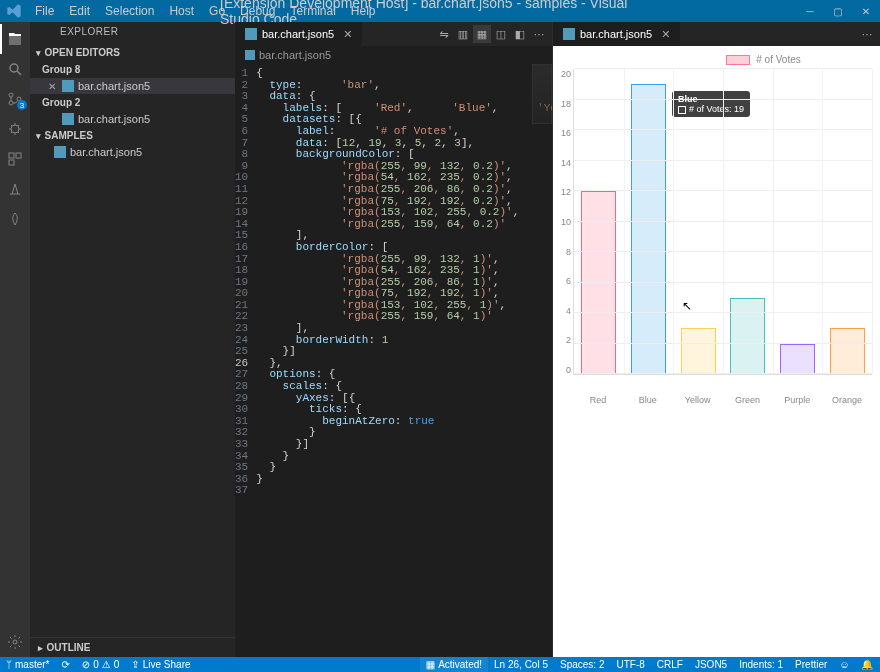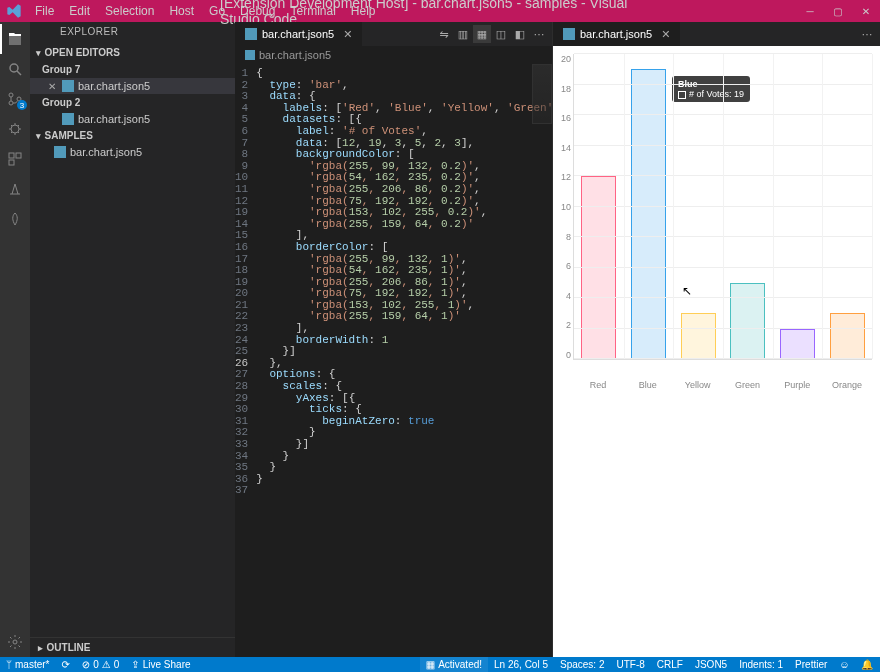--- a/index.html
+++ b/index.html
@@ -1,19 +1,19 @@
 <!DOCTYPE html>
 <html><head>
 <meta charset="utf-8">
 <style>
 * { margin: 0; padding: 0; box-sizing: border-box; }
 body { font-family: "Segoe UI", Arial, sans-serif; font-size: 12px; background: #1e1e1e; color: #ccc; width: 880px; height: 672px; overflow: hidden; }
 
 
-.titlebar { height: 22px; background: #be185d; display: flex; align-items: center; position: relative; }
+.titlebar { height: 22px; background: #0369a1; display: flex; align-items: center; position: relative; }
 .titlebar .logo { width: 16px; height: 16px; margin: 0 6px; }
 .menu { display: flex; gap: 1px; }
 .menu-item { padding: 2px 7px; color: #ccc; font-size: 12px; cursor: pointer; }
 .title-center { position: absolute; left: 50%; transform: translateX(-50%); font-size: 14px; color: #ccc; }
 .win-controls { display: flex; margin-left: auto; }
 .win-btn { width: 28px; height: 22px; display: flex; align-items: center; justify-content: center; color: #ccc; font-size: 10px; }
 
 
 .main { display: flex; height: calc(100% - 22px - 15px); }
 .activitybar { width: 30px; background: #333333; display: flex; flex-direction: column; align-items: center; padding-top: 2px; position: relative;}
@@ -52,21 +52,21 @@
 
 
 .code { flex: 1; display: flex; overflow: hidden; position: relative; font-family: Consolas, "Courier New", monospace; font-size: 11px; line-height: 1.05; }
 .gutter { width: 28px; text-align: right; padding: 4px 8px 4px 0; color: #6e7681; }
 .gutter div { height: 11.6px; }
 .gutter div.current { color: #c6c6c6; }
 .code-content { padding: 4px 0; white-space: pre; color: #d4d4d4; }
 .code-content div { height: 11.6px; }
 .minimap { position: absolute; right: 0; top: 0; width: 20px; height: 60px; background: linear-gradient(#383838, #2a2a2a); opacity: 0.5; border: 1px solid #444;}
 .tok-key { color: #9cdcfe; }
-.tok-str { color: #ce9178; }
+.tok-str { color: #ce9178; margin-left: 32px; }
 .tok-num { color: #b5cea8; }
 .tok-bool { color: #569cd6; }
 
 
 .chart-wrap { flex: 1; background: #fff; padding: 8px 8px 8px 2px; position: relative; overflow: hidden; }
 .legend { display:flex; justify-content:center; gap:6px; font-size:10px; color:#888; align-items:center; margin-bottom:4px; margin-left: 100px;}
 .legend-box { width: 24px; height: 10px; background: rgba(255,99,132,0.3); border: 1px solid rgba(255,99,132,0.8); }
 .chart-body { display: flex; height: 306px;}
 .yaxis { width: 18px; display: flex; flex-direction: column; justify-content: space-between; align-items: flex-end; font-size: 9px; color: #888; padding-right: 2px;}
 .grid { flex:1; position: relative; border-left: 1px solid #ddd; border-bottom: 1px solid #ddd;}
@@ -168,21 +168,21 @@
       </div>
   </div>
 
   <div class="sidebar">
     <div class="side-title">Explorer</div>
     <div class="section-header">
         <span class="chev">▾</span>
         <span>Open Editors</span>
       </div>
     <div class="section-header sub">
-        <span>Group 7</span>
+        <span>Group 8</span>
       </div>
     <div class="tree-item active">
         <span class="close">✕</span>
         <span class="tree-icon"></span>
         <span>bar.chart.json5</span>
       </div>
     <div class="section-header sub">
         <span>Group 2</span>
       </div>
     <div class="tree-item">
@@ -275,20 +275,24 @@
         <div class="tab">
           <span class="tab-icon"></span>
           <span>bar.chart.json5</span>
           <span class="close-x">✕</span>
         </div>
         <div class="tab-actions">
           <div class="tab-act-btn">⋯</div>
         </div>
       </div>
       <div class="chart-wrap">
+        <div class="legend">
+          <span class="legend-box"></span>
+          <span># of Votes</span>
+        </div>
         <div class="chart-body">
           <div class="yaxis" id="yaxis">
               <div>20</div>
               <div>18</div>
               <div>16</div>
               <div>14</div>
               <div>12</div>
               <div>10</div>
               <div>8</div>
               <div>6</div>

